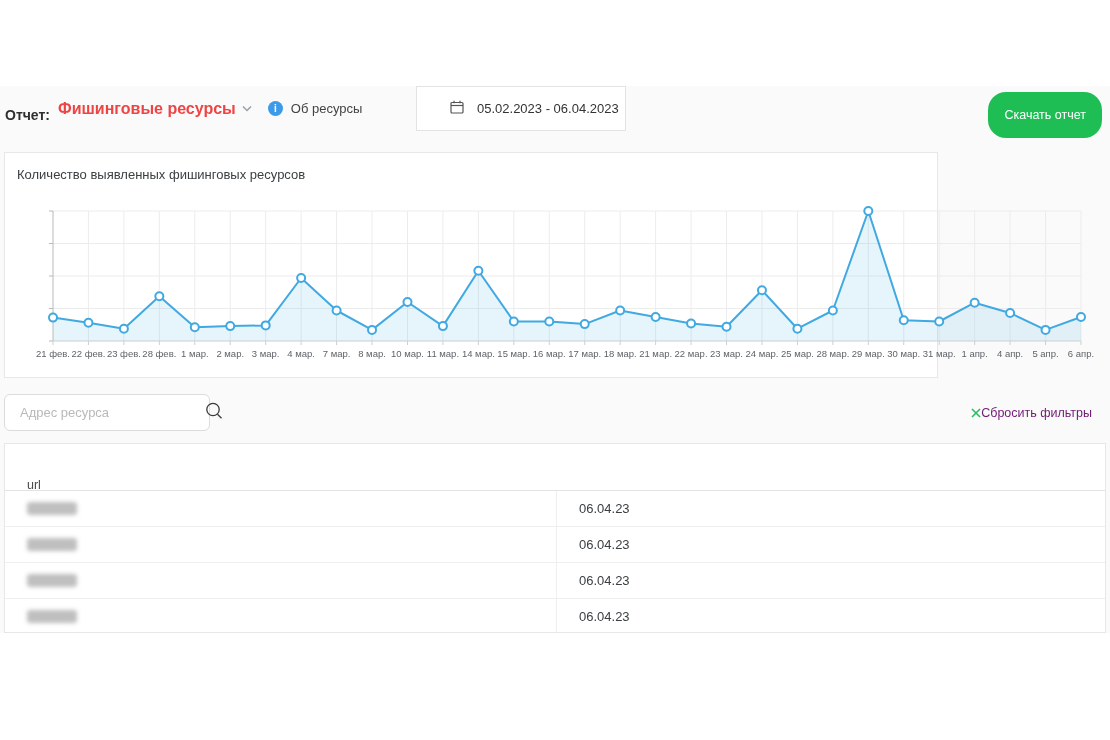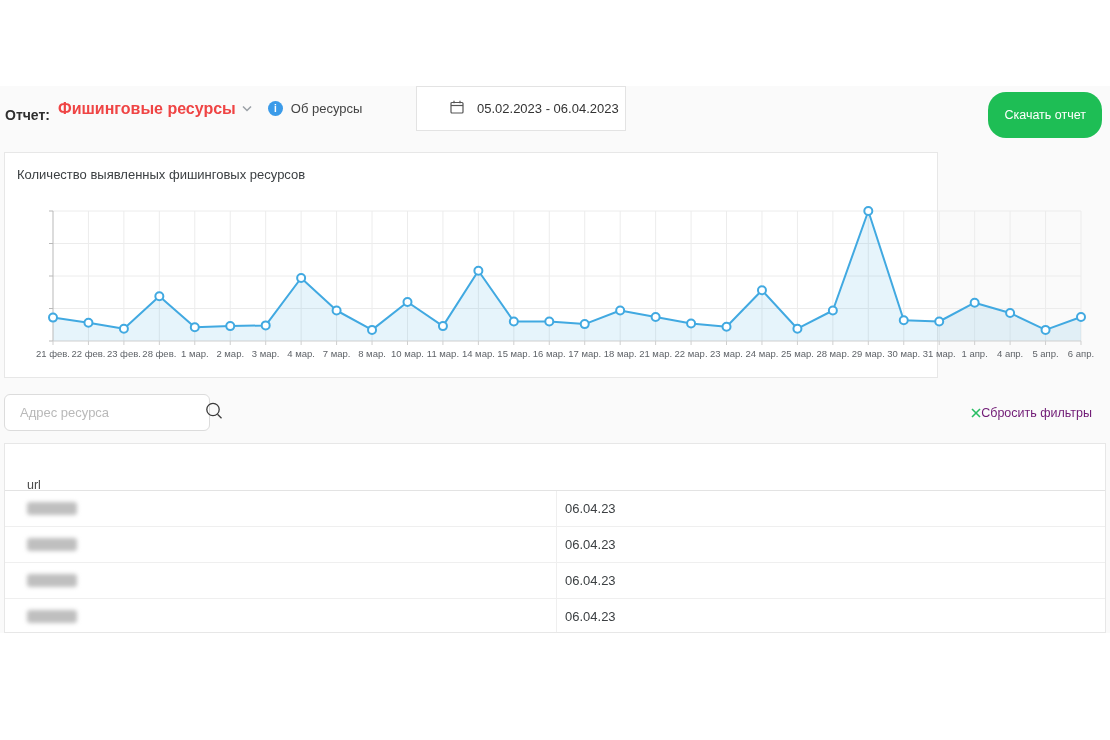--- a/index.html
+++ b/index.html
@@ -51,21 +51,21 @@
   .thead { display:flex; height:47px; border-bottom:1px solid #e3e3e3; align-items:center; }
   .th-url { width:551px; padding-left:22px; font-size:12.5px; color:#4a4a4a;margin-top:36px; }
   .th-date { flex:1; border-left:1px solid #e7e7e7; height:100%; display:flex; align-items:center;
              padding-left:22px; font-size:12.5px; color:#4a4a4a; cursor:pointer; }
   .sort-icon { display:flex; flex-direction:column; margin-left:6px; color:#b5b5b5;
                font-size:6px; line-height:5px; }
   .trow { display:flex; height:36px; border-bottom:1px solid #efefef; align-items:center; }
   .td-url { width:551px; padding-left:22px; display:flex; align-items:center; height:100%; }
   .redacted { width:50px; height:13px; background:#bfbfbf; border-radius:3px; filter:blur(2px); }
   .td-date { flex:1; border-left:1px solid #efefef; height:100%; display:flex; align-items:center;
-             padding-left:8px; font-size:13px; color:#3c4043; }
+             padding-left:22px; font-size:13px; color:#3c4043; }
 </style>
 </head>
 <body>
 
 <div class="page-bg"></div>
 
 <div class="header-row">
   <div class="report-selector-wrap">
     <span class="report-label">Отчет:</span>
     <span class="report-type">

